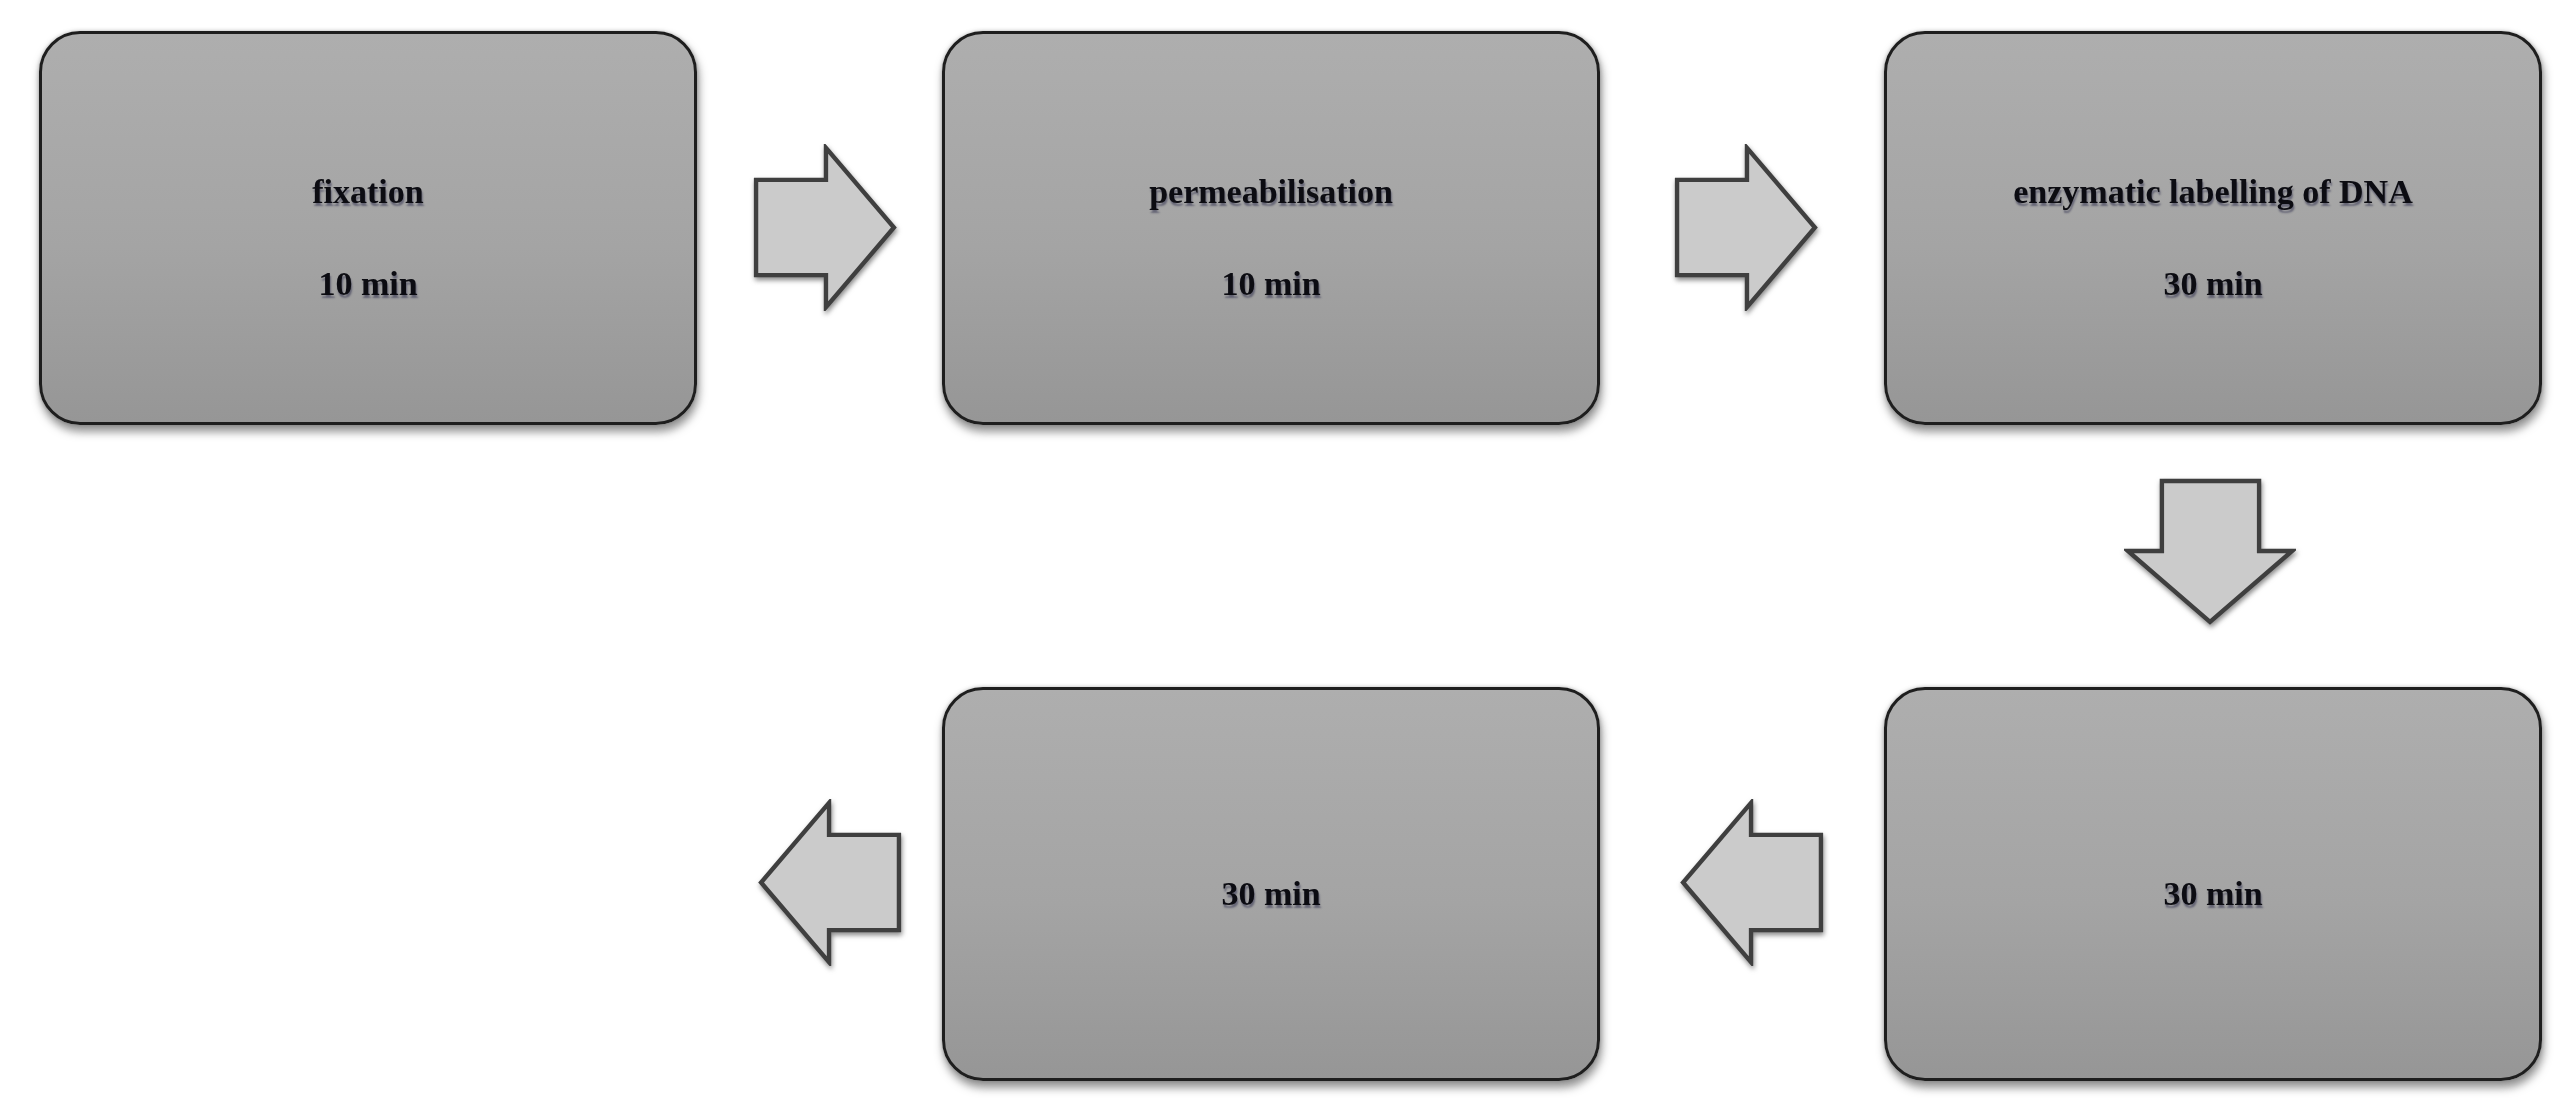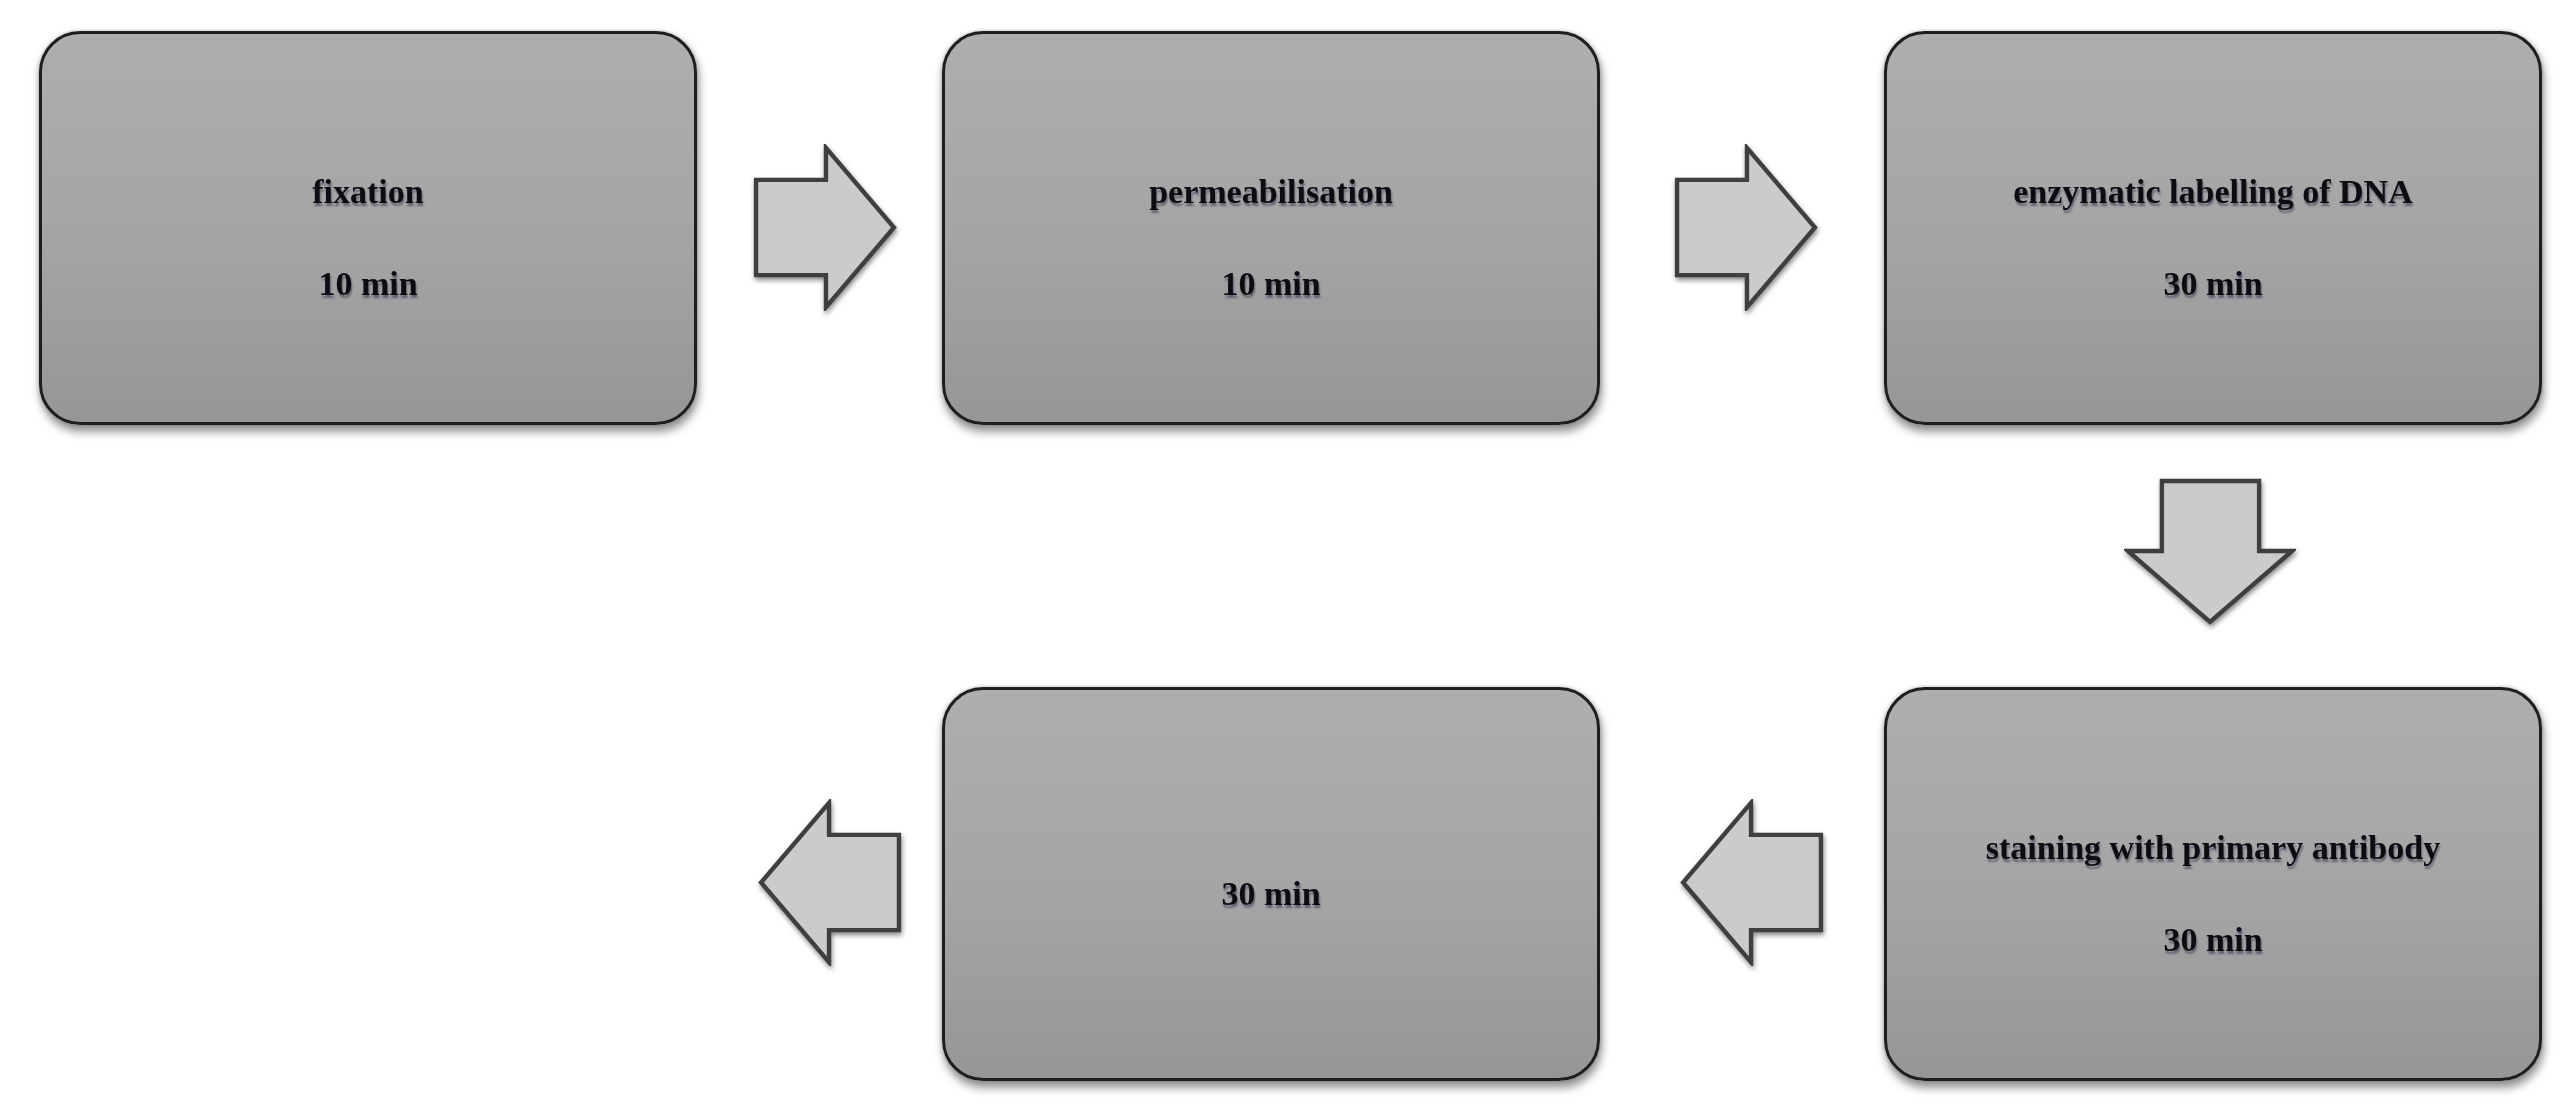--- a/index.html
+++ b/index.html
@@ -87,21 +87,20 @@
   <div class="box r1 c3">
     <div class="label">enzymatic labelling of DNA</div>
     <div class="duration">30 min</div>
   </div>
 
   <svg class="arrow" style="left:2124px;top:477px" width="172" height="149" viewBox="0 0 177 153">
     <polygon points="39,4 139,4 139,76 173,76 88.5,149 4,76 39,76"></polygon>
   </svg>
 
   <div class="box r2 c3">
-    <div class="label">staining with primary antibody</div>
     <div class="duration">30 min</div>
   </div>
 
   <svg class="arrow" style="left:1679px;top:799px" width="146" height="167" viewBox="0 0 150 172">
     <polygon points="146,37 74,37 74,4 4,86 74,168 74,135 146,135"></polygon>
   </svg>
 
   <div class="box r2 c2">
     <div class="duration">30 min</div>
   </div>

